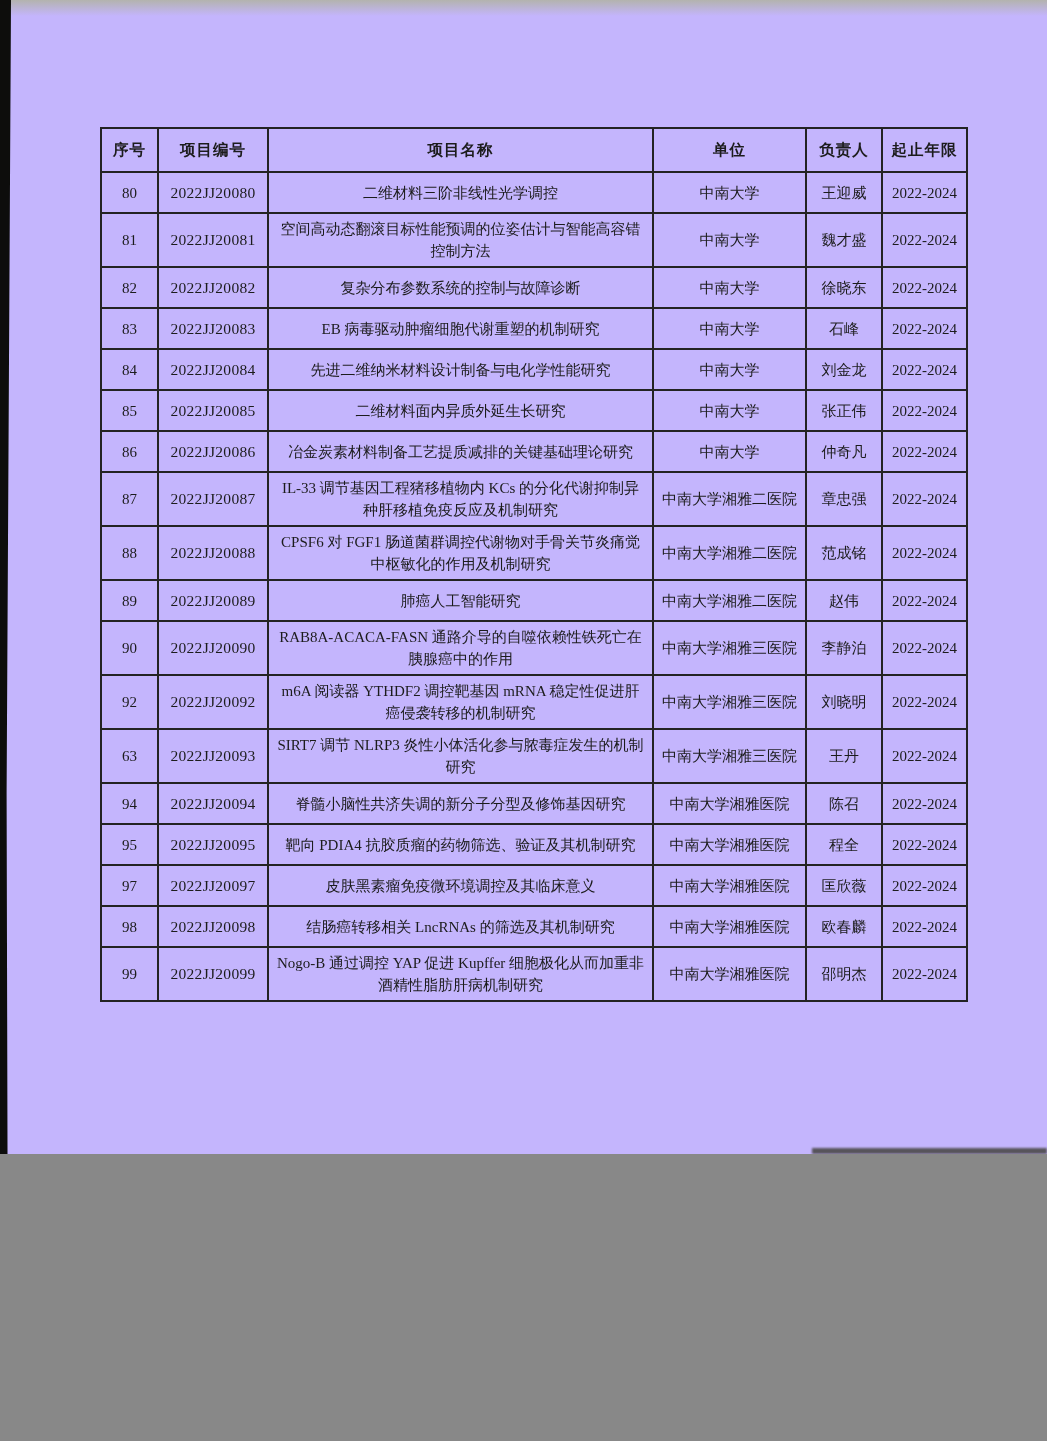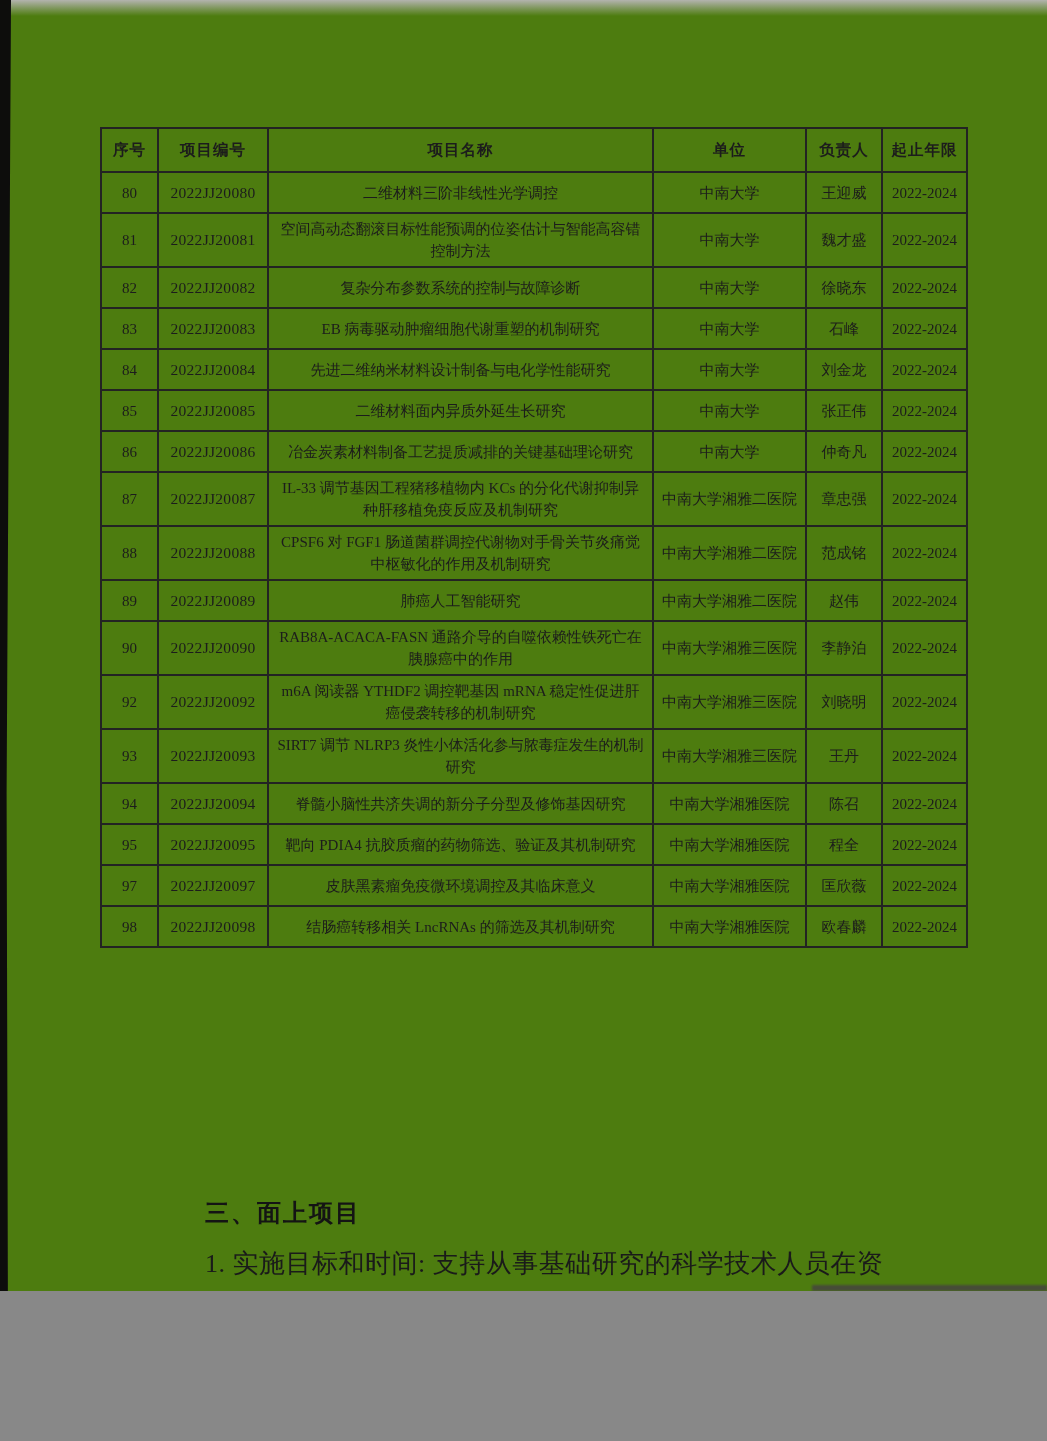--- a/index.html
+++ b/index.html
@@ -1,20 +1,20 @@
 <!DOCTYPE html>
 <html><head>
 <meta charset="utf-8">
 <style>
   html,body { margin:0; padding:0; background:#888; }
   .page {
     position:relative;
-    width:1047px; height:1291px;
+    width:1047px; height:1154px;
     margin:0 auto;
-    background:#4d7c0f;
+    background:#c4b5fd;
     overflow:hidden;
     font-family:"Liberation Serif","DejaVu Serif",serif;
     color:#1c1c1c;
   }
   
   .scan-top {
     position:absolute; top:0; left:0; right:0; height:16px;
     background:linear-gradient(#b3b3ae, rgba(255,255,255,0));
   }
   .scan-left {
@@ -181,21 +181,21 @@
         </tr>
         <tr>
           <td class="col-no">92</td>
           <td class="col-id">2022JJ20092</td>
           <td class="col-title">m6A 阅读器 YTHDF2 调控靶基因 mRNA 稳定性促进肝癌侵袭转移的机制研究</td>
           <td class="col-unit">中南大学湘雅三医院</td>
           <td class="col-leader">刘晓明</td>
           <td class="col-years">2022-2024</td>
         </tr>
         <tr>
-          <td class="col-no">93</td>
+          <td class="col-no">63</td>
           <td class="col-id">2022JJ20093</td>
           <td class="col-title">SIRT7 调节 NLRP3 炎性小体活化参与脓毒症发生的机制研究</td>
           <td class="col-unit">中南大学湘雅三医院</td>
           <td class="col-leader">王丹</td>
           <td class="col-years">2022-2024</td>
         </tr>
         <tr>
           <td class="col-no">94</td>
           <td class="col-id">2022JJ20094</td>
           <td class="col-title">脊髓小脑性共济失调的新分子分型及修饰基因研究</td>
@@ -220,20 +220,28 @@
           <td class="col-years">2022-2024</td>
         </tr>
         <tr>
           <td class="col-no">98</td>
           <td class="col-id">2022JJ20098</td>
           <td class="col-title">结肠癌转移相关 LncRNAs 的筛选及其机制研究</td>
           <td class="col-unit">中南大学湘雅医院</td>
           <td class="col-leader">欧春麟</td>
           <td class="col-years">2022-2024</td>
         </tr>
+        <tr>
+          <td class="col-no">99</td>
+          <td class="col-id">2022JJ20099</td>
+          <td class="col-title">Nogo-B 通过调控 YAP 促进 Kupffer 细胞极化从而加重非酒精性脂肪肝病机制研究</td>
+          <td class="col-unit">中南大学湘雅医院</td>
+          <td class="col-leader">邵明杰</td>
+          <td class="col-years">2022-2024</td>
+        </tr>
       </tbody>
   </table>
 
   <div class="section">
     <h2>三、面上项目</h2>
     <p>1. 实施目标和时间: 支持从事基础研究的科学技术人员在资</p>
   </div>
 
   <div class="page-number">— 11 —</div>
 

